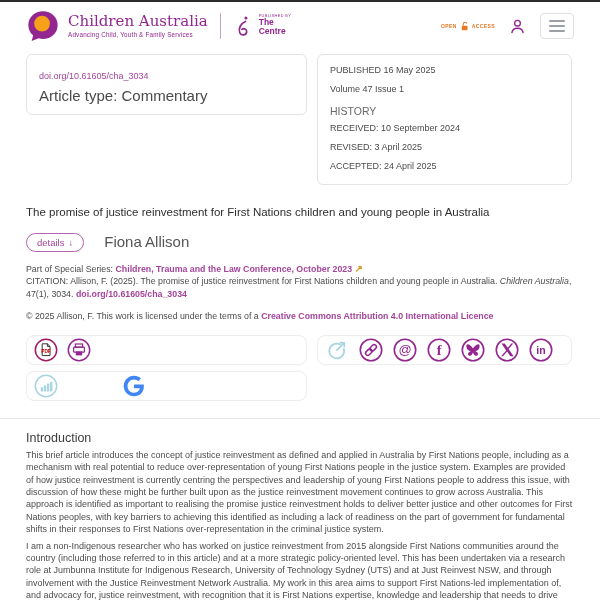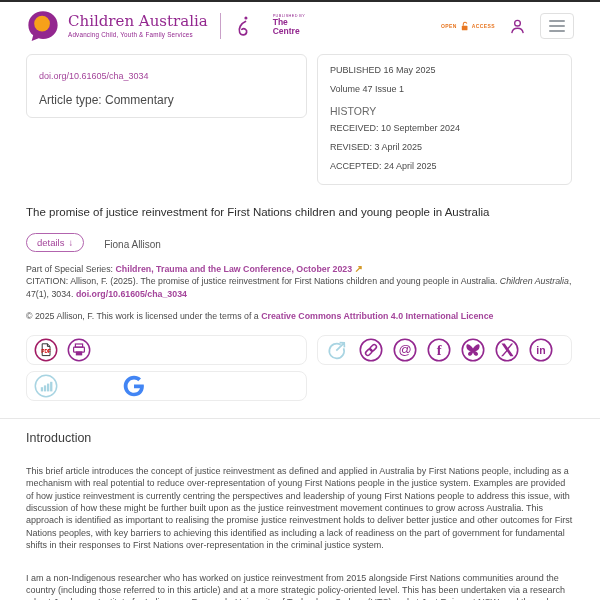--- a/index.html
+++ b/index.html
@@ -10,48 +10,48 @@
   }
   .top-strip { height:2px; background:#2b2b2b; }
 
   
   .header { display:flex; align-items:center; padding:7px 26px 5px 26px; height:46px; background:#fff; }
   .logo-group { display:flex; align-items:center; }
   .logo-text { margin-left:8px; }
   .logo-name { font-family:"DejaVu Serif", serif; color:#93278F; font-size:15px; line-height:1.05; }
   .logo-tagline { color:#93278F; font-size:6.3px; letter-spacing:0.2px; margin-top:1px; }
   .header-divider { width:1px; height:26px; background:#c9a0c8; margin:0 12px; }
-  .centre-logo { display:flex; align-items:flex-end; gap:17px; }
+  .centre-logo { display:flex; align-items:flex-end; gap:3px; }
   .centre-text { line-height:1.1; color:#93278F; padding-bottom:2px; }
   .centre-prefix { font-size:3.8px; letter-spacing:0.4px; }
   .centre-name { font-size:8.5px; font-weight:bold; }
   .header-right { margin-left:auto; display:flex; align-items:center; gap:13px; }
   .open-access { display:flex; align-items:center; gap:1px; color:#E87722; font-size:5px; font-weight:bold; letter-spacing:0.4px; }
   .menu-btn { width:34px; height:26px; border:1px solid #e0e0e0; border-radius:4px; background:#fff;
     display:flex; flex-direction:column; justify-content:center; align-items:center; gap:3px; cursor:pointer; }
   .menu-btn i { display:block; width:16px; height:2px; background:#9aa0a6; border-radius:1px; }
 
   
   .main { padding:6px 26px 0 26px; }
   .boxes-row { display:flex; gap:10px; align-items:flex-start; }
   .info-box { border:1px solid #e4e4e4; border-radius:6px; background:#fff; padding:10px 12px; }
   .doi-box { width:281px; }
   .doi-link { color:#A4459B; font-size:9px; text-decoration:none; display:inline-block; }
-  .article-type { color:#4a4a4a; font-size:12px; margin-top:10px; }
+  .article-type { color:#4a4a4a; font-size:15px; margin-top:4px; }
   .pub-box { width:255px; font-size:9px; color:#4a4a4a; }
   .pub-line { margin-bottom:9px; }
   .history-heading { font-size:10.5px; color:#686868; margin:11px 0 6px 0; }
   .pub-line:last-child { margin-bottom:3px; }
 
   .page-title { font-size:11.5px; font-weight:400; color:#2e2e2e; margin-top:20px; line-height:1.35; }
 
   .byline { display:flex; align-items:flex-end; gap:20px; margin-top:12px; }
   .details-pill { display:inline-flex; align-items:center; gap:4px; border:1px solid #b264ae; border-radius:11px;
     background:#fff; color:#A4459B; font-size:9.5px; padding:3px 10px; cursor:pointer; font-family:inherit; }
-  .author-name { font-size:10px; color:#555; padding-bottom:2px; }
+  .author-name { font-size:15px; color:#555; padding-bottom:2px; }
 
   .series-line { font-size:8.8px; color:#4a4a4a; margin-top:11px; }
   .purple-link { color:#A4459B; text-decoration:none; cursor:pointer;font-weight:bold; }
   .series-arrow { color:#D49A2A; font-size:10px; font-weight:bold; }
 
   .citation-line { font-size:8.8px; color:#4a4a4a; margin-top:1px; line-height:1.55; }
   .journal-italic { font-style:italic; }
   .license-line { font-size:8.8px; color:#4a4a4a; margin-top:9px; }
 
   .tool-row { display:flex; gap:10px; margin-top:14px; align-items:flex-start; }
@@ -60,21 +60,21 @@
   .pdf-box { width:281px; gap:9px; }
   .share-box { width:255px; gap:10px; }
   .metrics-row { margin-top:6px; }
   .metrics-box { width:281px; gap:9px; }
   .g-icon { margin-left:54px; }
   .tool-icon { width:24px; height:24px; display:block; cursor:pointer; }
 
   .section-divider { border:none; border-top:1px solid #e7e7e7; margin:17px -26px 0 -26px; }
 
   .intro-heading { font-size:12.5px; font-weight:400; color:#3c3c3c; margin-top:12px; }
-  .body-para { font-size:9px; line-height:12.4px; color:#4d4d4d; margin-top:20px; }
+  .body-para { font-size:9px; line-height:12.4px; color:#4d4d4d; margin-top:4px; }
 </style>
 </head>
 <body>
 
 <div class="top-strip"></div>
 
 <div class="header">
   <div class="logo-group">
     <svg class="logo-mark" width="34" height="34" viewBox="0 0 36 36">
       <path d="M18 2.5c8.6 0 15.5 6.3 15.5 14.6S26.6 31.7 18 31.7c-1.6 0-3.2-.2-4.6-.6L6 34l1.6-6.1C4.4 25.2 2.5 21.6 2.5 17.1 2.5 8.8 9.4 2.5 18 2.5z" fill="#93278F"></path>

